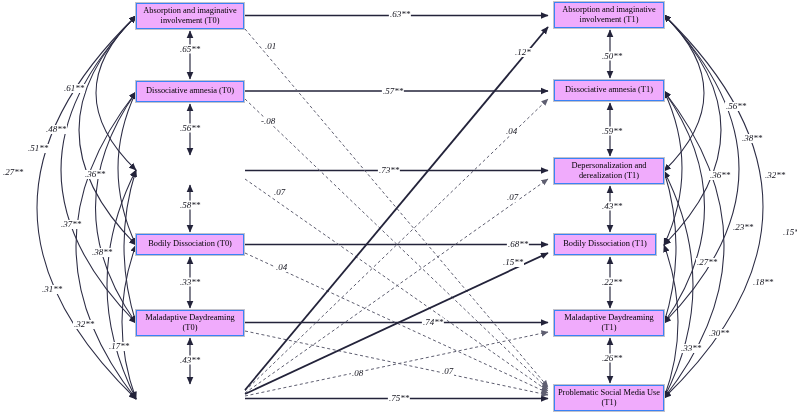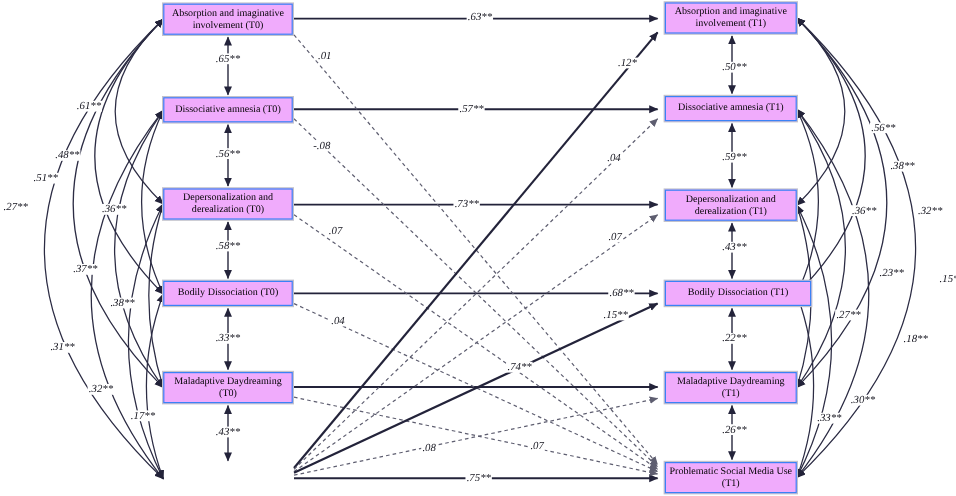--- a/index.html
+++ b/index.html
@@ -95,54 +95,51 @@
     <line x1="245" y1="396" x2="548" y2="332" stroke="#5e5e70" stroke-width="1" stroke-dasharray="3 2.6" marker-end="url(#mGray)"></line>
   </g>
 </svg>
 
 <div class="node" style="left:136px;top:3px;width:108px;height:26px;">
       <span>Absorption and imaginative involvement (T0)</span>
     </div>
 <div class="node" style="left:136px;top:81px;width:108px;height:21px;">
       <span>Dissociative amnesia (T0)</span>
     </div>
-<div class="node" style="left:136px;top:157px;width:108px;height:26px;">
-      <span>Depersonalization and derealization (T0)</span>
-    </div>
 <div class="node" style="left:136px;top:234px;width:108px;height:21px;">
       <span>Bodily Dissociation (T0)</span>
     </div>
 <div class="node" style="left:136px;top:310px;width:108px;height:26px;">
       <span>Maladaptive Daydreaming (T0)</span>
     </div>
 
 <div class="node" style="left:554px;top:2px;width:110px;height:26px;">
       <span>Absorption and imaginative involvement (T1)</span>
     </div>
 <div class="node" style="left:554px;top:80px;width:110px;height:21px;">
       <span>Dissociative amnesia (T1)</span>
     </div>
 <div class="node" style="left:554px;top:158px;width:110px;height:26px;">
       <span>Depersonalization and derealization (T1)</span>
     </div>
-<div class="node" style="left:554px;top:234px;width:122px;height:21px;">
+<div class="node" style="left:554px;top:234px;width:102px;height:21px;">
       <span>Bodily Dissociation (T1)</span>
     </div>
 <div class="node" style="left:554px;top:310px;width:110px;height:26px;">
       <span>Maladaptive Daydreaming (T1)</span>
     </div>
 <div class="node" style="left:554px;top:385px;width:110px;height:26px;">
       <span>Problematic Social Media Use (T1)</span>
     </div>
 
 <span class="coef ctr" style="left:400px;top:14px;">.63**</span>
 <span class="coef ctr" style="left:393px;top:91px;">.57**</span>
 <span class="coef ctr" style="left:389px;top:170px;">.73**</span>
 <span class="coef ctr" style="left:518px;top:244px;">.68**</span>
-<span class="coef ctr" style="left:433px;top:306px;font-family:Liberation Serif, serif;">.74**</span>
+<span class="coef ctr" style="left:433px;top:322px;font-family:Liberation Serif, serif;">.74**</span>
 <span class="coef ctr" style="left:399px;top:398px;">.75**</span>
 
 <span class="coef ctr" style="left:190px;top:49px;">.65**</span>
 <span class="coef ctr" style="left:190px;top:128px;">.56**</span>
 <span class="coef ctr" style="left:190px;top:205px;">.58**</span>
 <span class="coef ctr" style="left:190px;top:282px;">.33**</span>
 <span class="coef ctr" style="left:190px;top:360px;">.43**</span>
 
 <span class="coef ctr" style="left:612px;top:56px;">.50**</span>
 <span class="coef ctr" style="left:612px;top:131px;">.59**</span>

